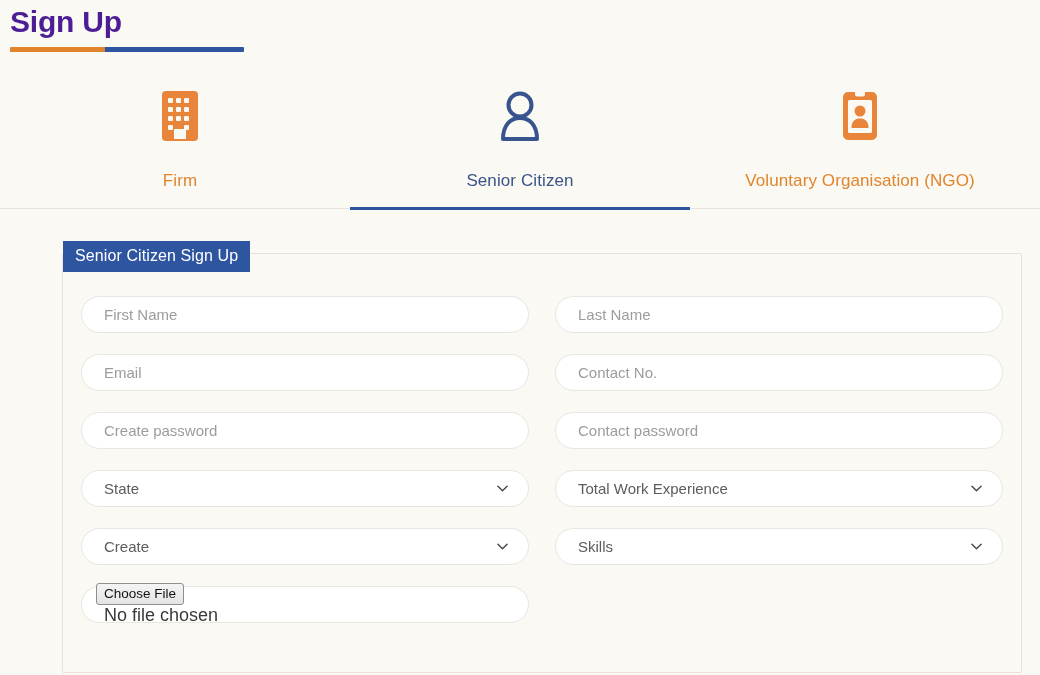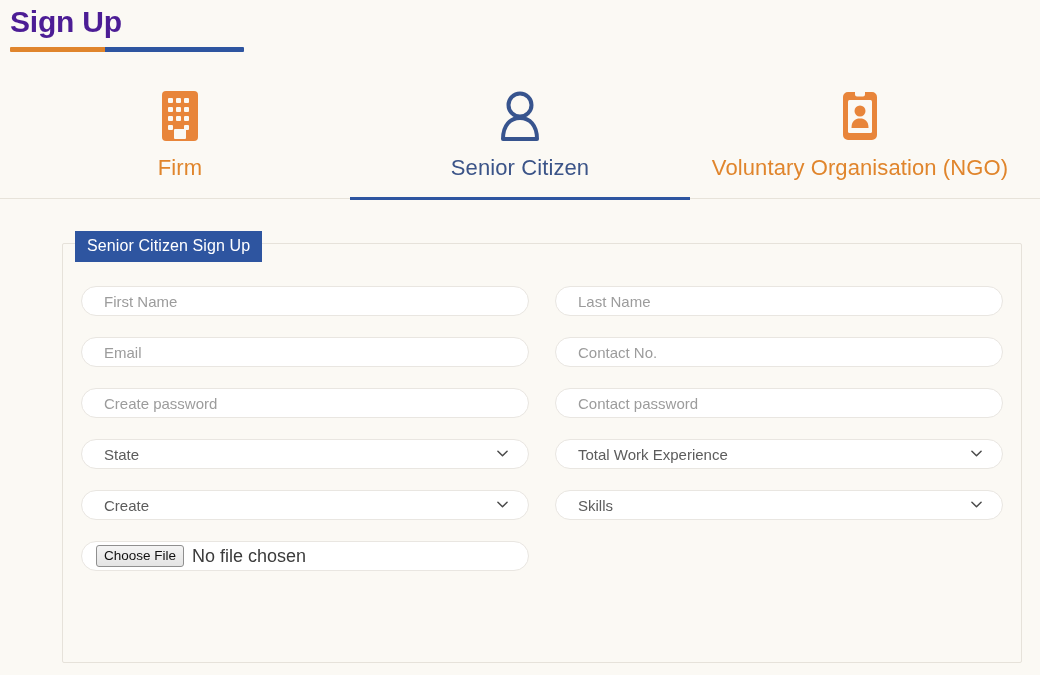--- a/index.html
+++ b/index.html
@@ -49,61 +49,61 @@
     margin-bottom: -2px;
   }
   .tab.active { border-bottom-color: #2e55a0; }
   .tab-icon {
     height: 54px;
     display: flex;
     align-items: center;
     justify-content: center;
   }
   .tab-label {
-    margin-top: 12px;
-    font-size: 22px;
+    margin-top: 28px;
+    font-size: 17px;
     color: #e0852c;
     letter-spacing: 0.1px;
   }
   .tab.active .tab-label { color: #3b5488; }
 
   
   .card-wrap { padding: 44px 18px 0 62px; }
   .card {
     position: relative;
     width: 960px;
     border: 1px solid #e6e2da;
     background: #fbf9f4;
     border-radius: 2px;
     padding: 38px 18px 26px 18px;
     min-height: 420px;
   }
   .card-badge {
     position: absolute;
     top: -13px;
-    left: 12px;
+    left: 0px;
     background: #2e55a0;
     color: #ffffff;
     font-size: 16px;
     padding: 6px 12px 7px 12px;
     letter-spacing: 0.1px;
     white-space: nowrap;
   }
 
   .grid {
     display: grid;
     grid-template-columns: 1fr 1fr;
     column-gap: 26px;
     row-gap: 21px;
     padding: 4px 0 0 0;
   }
 
   .field {
     position: relative;
-    height: 30px;
+    height: 37px;
     background: #ffffff;
     border: 1px solid #e9e6e1;
     border-radius: 24px;
     display: flex;
     align-items: center;
     padding: 0 22px;
     font-size: 15px;
   }
   .field.placeholder { color: #9c9c9c; }
   .field.value { color: #5c5c5c; }
@@ -117,23 +117,24 @@
     margin-top: -6px;
     pointer-events: none;
   }
   .chev svg { display: block; }
 
   .filefield {
     padding: 0 14px;
   }
   .file-native {
     display: flex;
-    align-items: flex-end;
+    align-items: flex-start;
     font-size: 13.5px;
     color: #444;
+    flex-direction: column;
   }
   .file-btn {
     border: 1px solid #8f8f8f;
     background: linear-gradient(#f4f4f4, #e4e4e4);
     border-radius: 3px;
     padding: 2px 7px 3px 7px;
     font-size: 13.5px;
     color: #111;
     font-family: "Liberation Sans", sans-serif;
     cursor: pointer;

